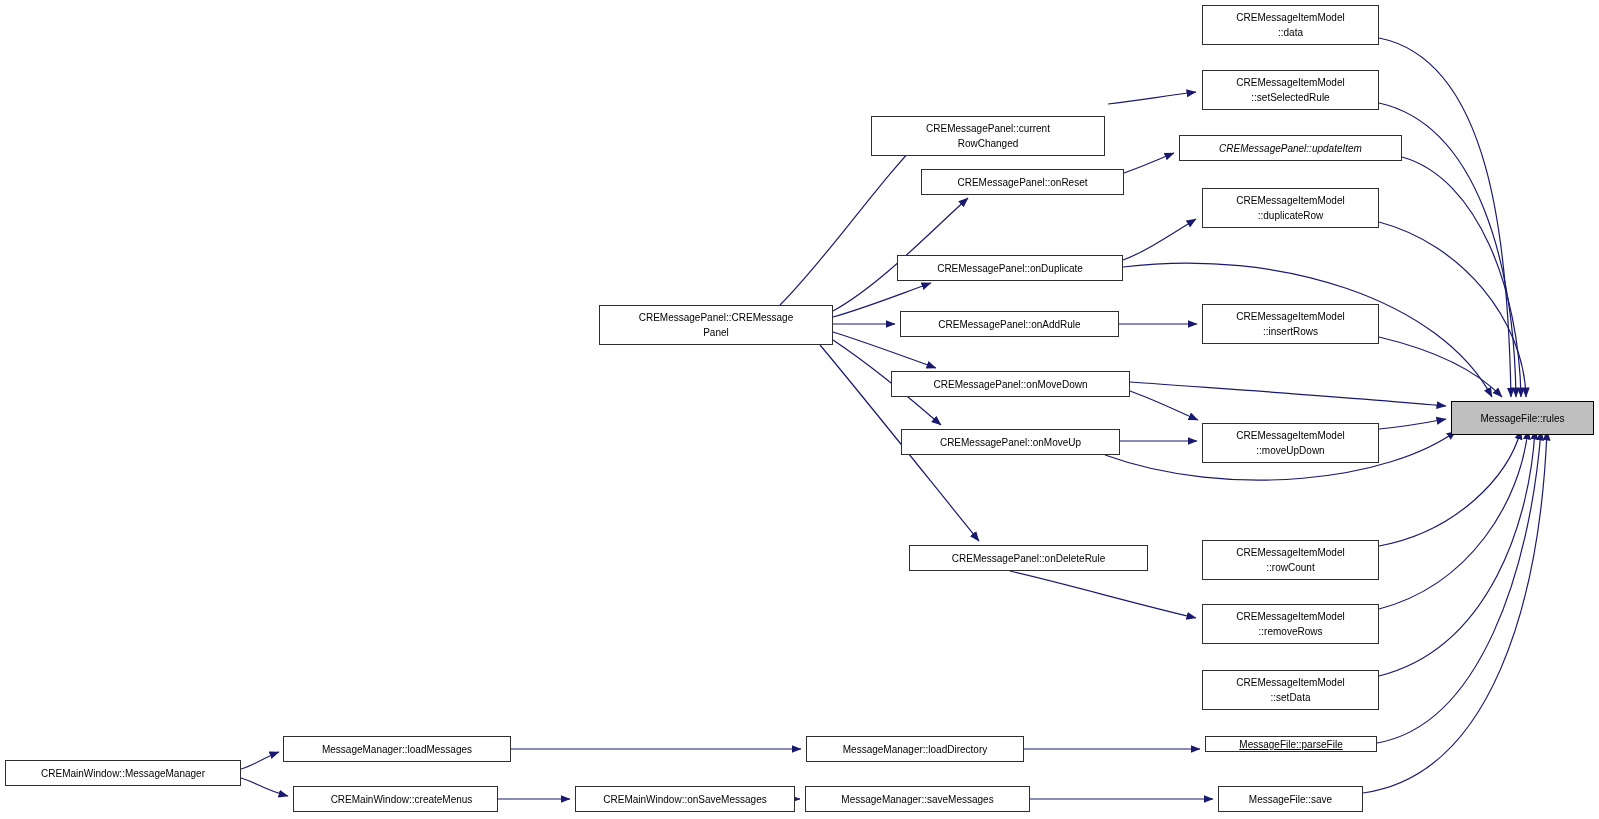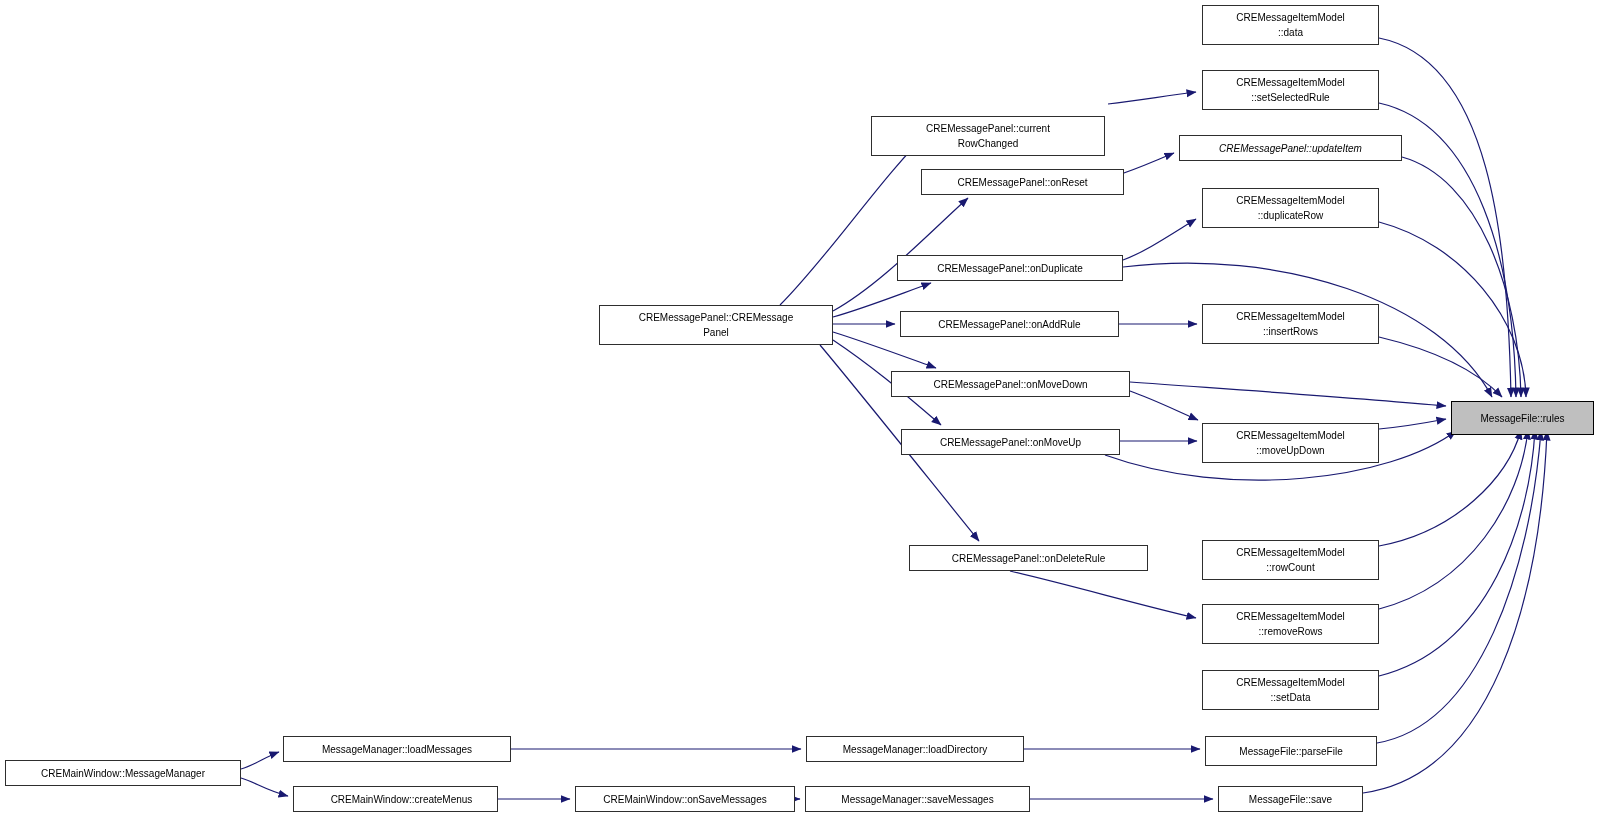--- a/index.html
+++ b/index.html
@@ -81,21 +81,21 @@
         <path d="M1379,676 C1490,648 1530,520 1535,430" class="edge" stroke="#191970" marker-end="url(#arrow)"></path>
       </g>
   </svg>
   <div id="node-group">
       <div class="gnode" style="left: 5px; top: 760px; width: 236px; height: 26px;">CREMainWindow::MessageManager</div>
       <div class="gnode" style="left: 283px; top: 736px; width: 228px; height: 26px;">MessageManager::loadMessages</div>
       <div class="gnode" style="left: 293px; top: 786px; width: 205px; height: 26px; padding-left: 12px;">CREMainWindow::createMenus</div>
       <div class="gnode" style="left: 575px; top: 786px; width: 220px; height: 26px;">CREMainWindow::onSaveMessages</div>
       <div class="gnode" style="left: 805px; top: 786px; width: 225px; height: 26px;">MessageManager::saveMessages</div>
       <div class="gnode" style="left: 806px; top: 736px; width: 218px; height: 26px;">MessageManager::loadDirectory</div>
-      <div class="gnode" style="left: 1205px; top: 736px; width: 172px; height: 30px;">MessageFile::parseFile</div>
+      <div class="gnode" style="left: 1205px; top: 736px; width: 172px; height: 16px; text-decoration: underline;">MessageFile::parseFile</div>
       <div class="gnode" style="left: 1218px; top: 786px; width: 145px; height: 26px;">MessageFile::save</div>
       <div class="gnode" style="left: 599px; top: 305px; width: 234px; height: 40px;">CREMessagePanel::CREMessage
 Panel</div>
       <div class="gnode" style="left: 871px; top: 88px; width: 234px; height: 40px; margin-top: 28px;">CREMessagePanel::current
 RowChanged</div>
       <div class="gnode" style="left: 909px; top: 169px; width: 203px; height: 26px; margin-left: 12px;">CREMessagePanel::onReset</div>
       <div class="gnode" style="left: 897px; top: 255px; width: 226px; height: 26px;">CREMessagePanel::onDuplicate</div>
       <div class="gnode" style="left: 900px; top: 311px; width: 219px; height: 26px;">CREMessagePanel::onAddRule</div>
       <div class="gnode" style="left: 891px; top: 371px; width: 239px; height: 26px;">CREMessagePanel::onMoveDown</div>
       <div class="gnode" style="left: 901px; top: 429px; width: 219px; height: 26px;">CREMessagePanel::onMoveUp</div>

